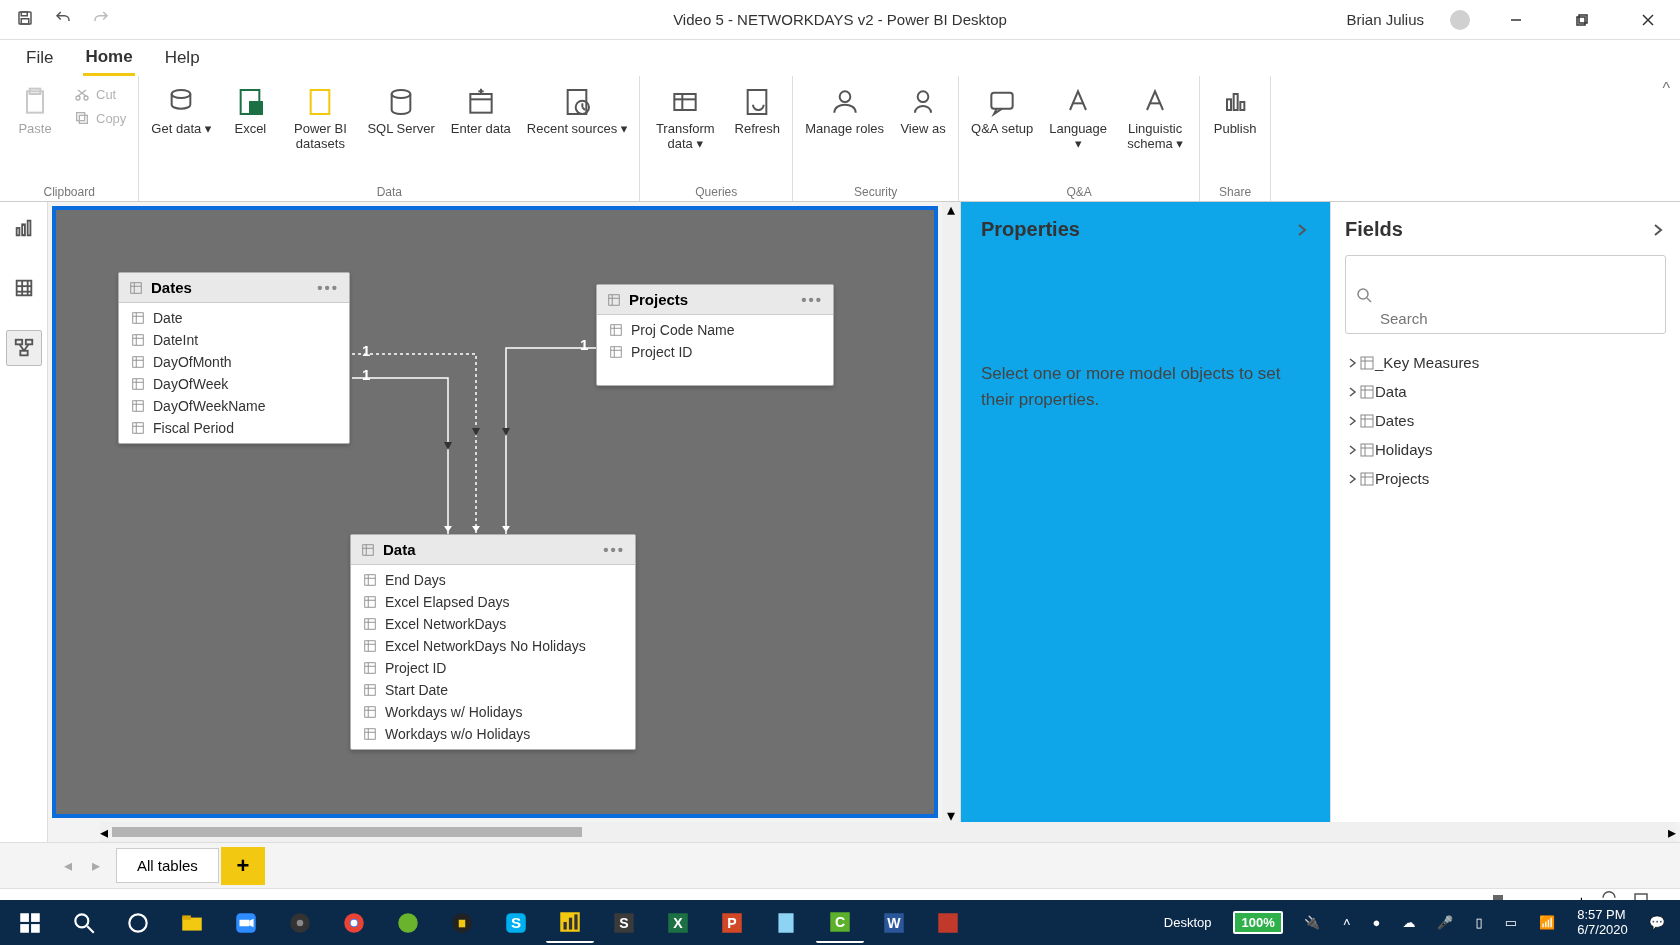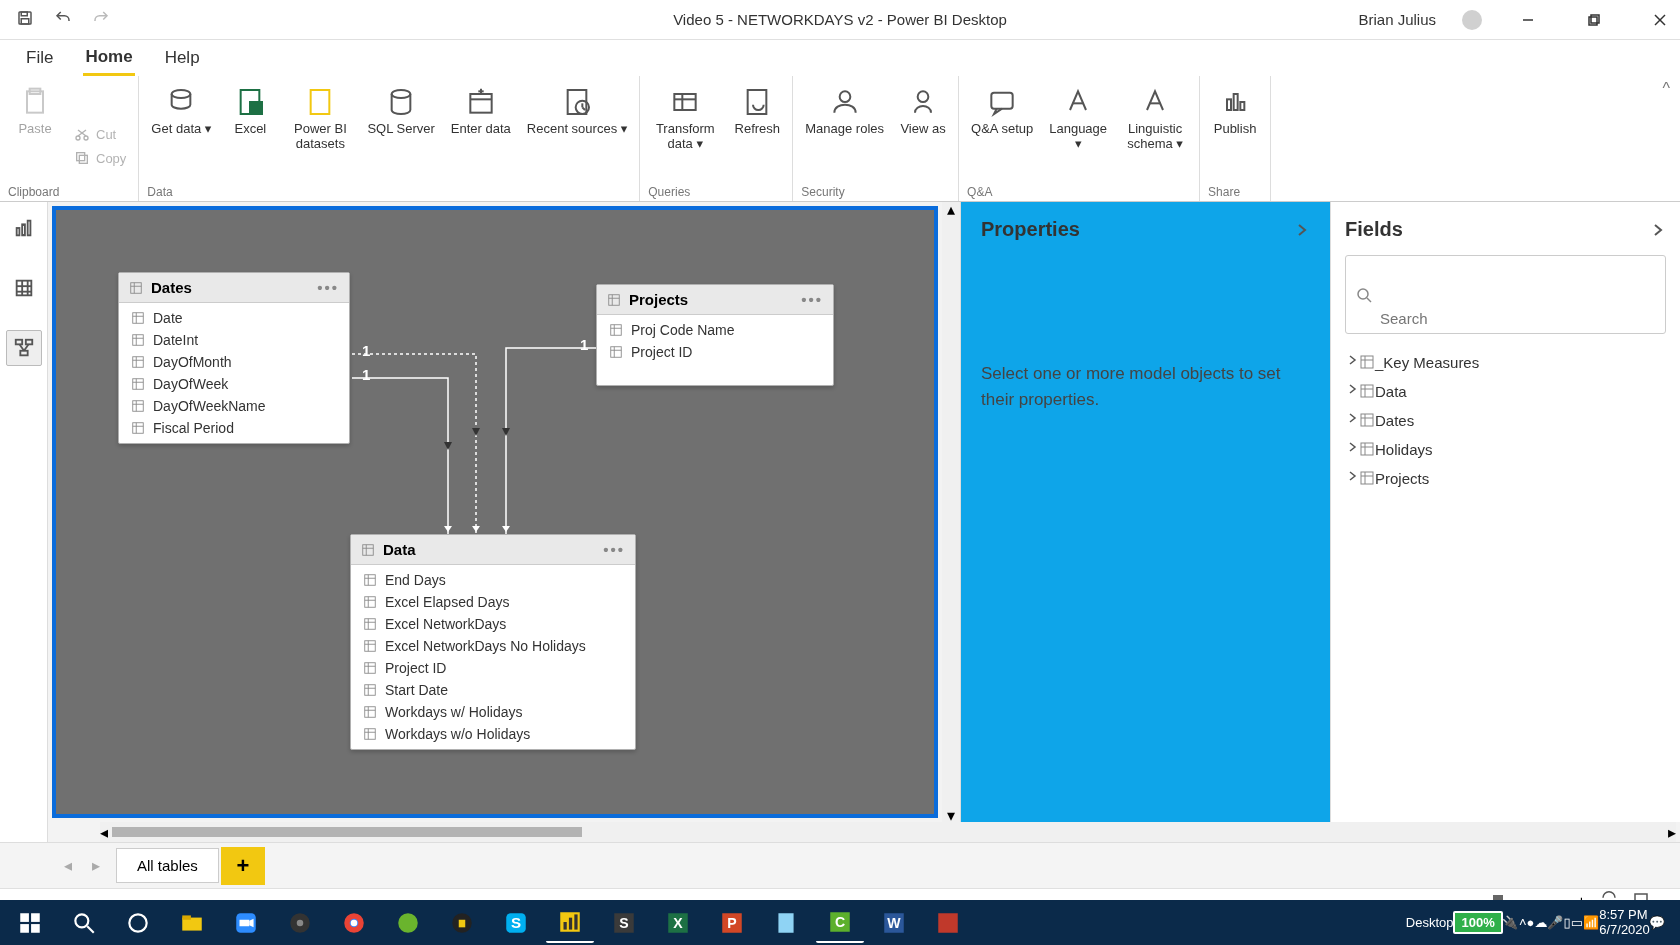--- a/index.html
+++ b/index.html
@@ -3,34 +3,34 @@
 <meta charset="utf-8">
 <style>
 * { box-sizing: border-box; margin: 0; padding: 0; font-family: "Segoe UI", sans-serif; }
 body { width: 1680px; height: 945px; background: #f3f3f3; overflow: hidden; position: relative; }
 
 
 .titlebar { height: 40px; background: #fff; display: flex; align-items: center; position: relative; border-bottom: 1px solid #e0e0e0; }
 .titlebar-left { display: flex; align-items: center; gap: 20px; padding-left: 16px; }
 .titlebar-left svg { width: 18px; height: 18px; color: #555; }
 .titlebar-center { position: absolute; left: 50%; transform: translateX(-50%); font-size: 15px; color: #333; }
-.titlebar-right { margin-left: auto; display: flex; align-items: center; gap: 26px; font-size: 15px; color: #333; }
+.titlebar-right { margin-left: auto; display: flex; align-items: center; gap: 26px; padding-right: 12px; font-size: 15px; color: #333; }
 .titlebar-right .winbtn { width: 40px; height: 32px; display: flex; align-items: center; justify-content: center; }
 .avatar-circle { width: 20px; height: 20px; background: #d0d0d0; border-radius: 50%; }
 
 
 .menubar { height: 36px; background: #fff; display: flex; align-items: center; gap: 28px; padding-left: 24px; font-size: 17px; color: #333; }
 .menubar .tab { padding: 6px 2px; cursor: pointer; }
 .menubar .tab.active { border-bottom: 3px solid #f2c811; font-weight: 600; }
 
 
 .ribbon { height: 126px; background: #fff; display: flex; border-bottom: 1px solid #ccc; }
 .ribbon-group { display: flex; flex-direction: column; border-right: 1px solid #ddd; padding: 4px 8px 0; }
 .ribbon-group-items { flex: 1; display: flex; align-items: flex-start; gap: 8px; }
-.ribbon-group-label { font-size: 12px; color: #777; padding: 2px 0; }
+.ribbon-group-label { text-align: center; font-size: 12px; color: #777; padding: 2px 0; }
 .ribbon-btn { display: flex; flex-direction: column; align-items: center; justify-content: flex-start; gap: 2px; padding: 4px 4px 0; cursor: pointer; min-width: 54px; }
 .ribbon-btn .icon-slot { width: 36px; height: 36px; display: flex; align-items: center; justify-content: center; }
 .ribbon-btn .icon-slot svg { width: 32px; height: 32px; }
 .ribbon-btn-label { font-size: 13px; color: #333; text-align: center; line-height: 1.15; }
 .ribbon-btn.disabled { opacity: .45; }
 .mini-btn { display: flex; align-items: center; gap: 6px; font-size: 13px; color: #555; padding: 2px 4px; }
 .mini-btn svg { width: 16px; height: 16px; }
 
 
 .main { display: flex; height: 640px; }
@@ -58,41 +58,41 @@
 .props-header { display: flex; align-items: center; font-size: 20px; font-weight: 600; color: #333; }
 .props-header svg { margin-left: auto; }
 .props-body { margin-top: 120px; font-size: 17px; color: #444; line-height: 1.5; }
 
 
 .fields { width: 350px; background: #fff; border-left: 1px solid #ddd; padding: 16px 14px; }
 .fields-header { display: flex; align-items: center; font-size: 20px; font-weight: 600; color: #333; margin-bottom: 14px; }
 .fields-header svg { margin-left: auto; }
 .search-box { display: flex; align-items: center; gap: 8px; border: 1px solid #ccc; border-radius: 3px; padding: 6px 10px; margin-bottom: 14px; }
 .search-box input { border: none; outline: none; font-size: 15px; flex: 1; margin-top: 48px; }
-.fields-list .item { display: flex; align-items: flex-start; gap: 0; padding: 6px 2px; font-size: 15px; color: #333; }
+.fields-list .item { display: flex; align-items: center; gap: 0; padding: 6px 2px; font-size: 15px; color: #333; }
 .fields-list .item svg.chev { width: 12px; height: 12px; }
 .fields-list .item svg.tbl { width: 16px; height: 16px; color: #888; }
 
 
 .bottom-tabs { height: 46px; background: #f4f4f4; display: flex; align-items: center; padding-left: 54px; gap: 0; border-top: 1px solid #ddd; }
 .tab-nav-btn { width: 28px; height: 36px; display: flex; align-items: center; justify-content: center; color: #aaa; }
 .tab-pill { background: #fff; border: 1px solid #ccc; padding: 8px 20px; font-size: 15px; margin-left: 6px; }
 .tab-add { width: 44px; height: 38px; background: #f2c811; display: flex; align-items: center; justify-content: center; font-size: 22px; font-weight: bold; margin-left: 2px; }
 
 
 .zoomrow { height: 26px; background: #fff; display: flex; align-items: center; justify-content: flex-end; gap: 14px; padding-right: 30px; border-top: 1px solid #e0e0e0; }
 .zoom-track { width: 130px; height: 4px; background: #ccc; position: relative; }
 .zoom-thumb { position:absolute; width:10px; height:14px; background:#666; top:-5px; left:60px; }
 
 
 .taskbar { position: absolute; left:0; right:0; bottom:0; height: 45px; background: #0b2a4a; display: flex; align-items: center; padding: 0 6px; gap: 6px; }
 .task-item { width: 48px; height: 40px; display: flex; align-items: center; justify-content: center; border-radius: 2px; }
 .task-item svg { width: 26px; height: 26px; }
 .task-spacer { flex: 1; }
-.task-right { display: flex; align-items: center; gap: 0; color: #fff; font-size: 13px; padding-right: 8px; }
+.task-right { display: flex; align-items: center; gap: 22px; color: #fff; font-size: 13px; padding-right: 8px; }
 .battery-badge { background: #2fb04a; color: #fff; padding: 2px 6px; border-radius: 2px; font-weight: 600; border: 2px solid #fff; }
 .task-clock { text-align: left; line-height: 1.15; }
 
 
 .connector-label { position:absolute; color:#fff; font-size:15px; font-weight:600; }
 </style>
 </head>
 <body>
 
 <div class="titlebar">
@@ -146,21 +146,21 @@
     <div class="ribbon-group-items">
       <div class="ribbon-btn disabled">
         <div class="icon-slot">
             <svg viewBox="0 0 24 24" fill="none" stroke="#888" stroke-width="1.5">
               <rect x="6" y="4" width="12" height="16"></rect>
               <rect x="8" y="2" width="8" height="4"></rect>
             </svg>
           </div>
         <div class="ribbon-btn-label">Paste</div>
       </div>
-      <div style="display:flex;flex-direction:column;gap:4px;padding-top:4px;margin-top:40px;">
+      <div style="display:flex;flex-direction:column;gap:4px;padding-top:4px;">
         <div class="mini-btn disabled" style="opacity:.45">
             <svg viewBox="0 0 24 24" fill="none" stroke="currentColor" stroke-width="2">
               <circle cx="6" cy="18" r="3"></circle>
               <circle cx="18" cy="18" r="3"></circle>
               <line x1="6" y1="6" x2="18" y2="15"></line>
               <line x1="18" y1="6" x2="6" y2="15"></line>
             </svg>
             <span>Cut</span>
           </div>
         <div class="mini-btn disabled" style="opacity:.45">

